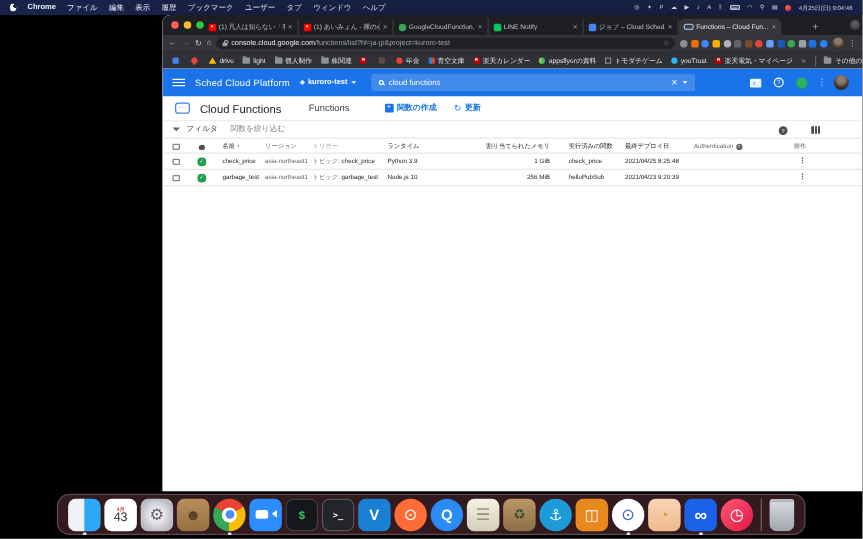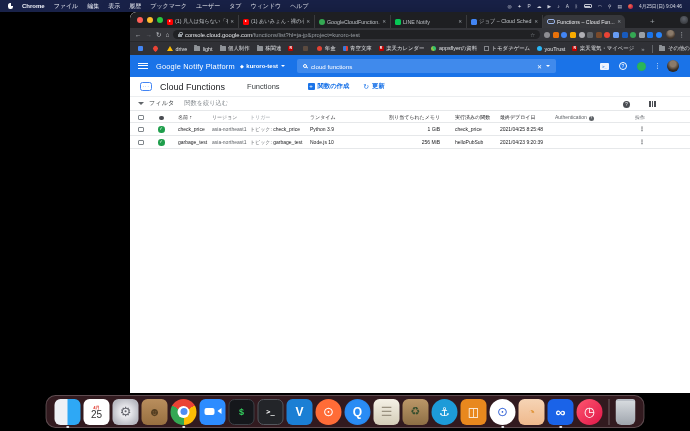--- a/index.html
+++ b/index.html
@@ -361,21 +361,21 @@
       <span class="bm">
           <span class="bi bi-folder"></span>
           <span class="bl">その他のブックマーク</span>
         </span>
     </div>
 
     <div class="content">
 
       <div class="gcphead">
         <span class="burger"></span>
-        <span class="brand">Google Notify Platform</span>
+        <span class="brand">Sched Cloud Platform</span>
         <span class="chip">
           <span class="dm">◆</span>
           <span>kuroro-test</span>
           <span class="caret"></span>
         </span>
         <div class="gsearch">
           <span class="mag"></span>
           <span class="gsq">cloud functions</span>
           <span class="gclear">✕</span>
           <span class="caret"></span>
@@ -451,21 +451,21 @@
 
     </div>
   </div>
 
   <div class="dock">
     <span class="di di-finder">
         <i class="run"></i>
       </span>
     <span class="di di-cal">
       <span class="cal-m">4月</span>
-      <span class="cal-d">25</span>
+      <span class="cal-d">43</span>
     </span>
     <span class="di di-prefs"></span>
     <span class="di di-contacts"></span>
     <span class="di di-chrome">
         <i class="run"></i>
       </span>
     <span class="di di-zoom"></span>
     <span class="di di-iterm"></span>
     <span class="di di-term"></span>
     <span class="di di-vscode"></span>

